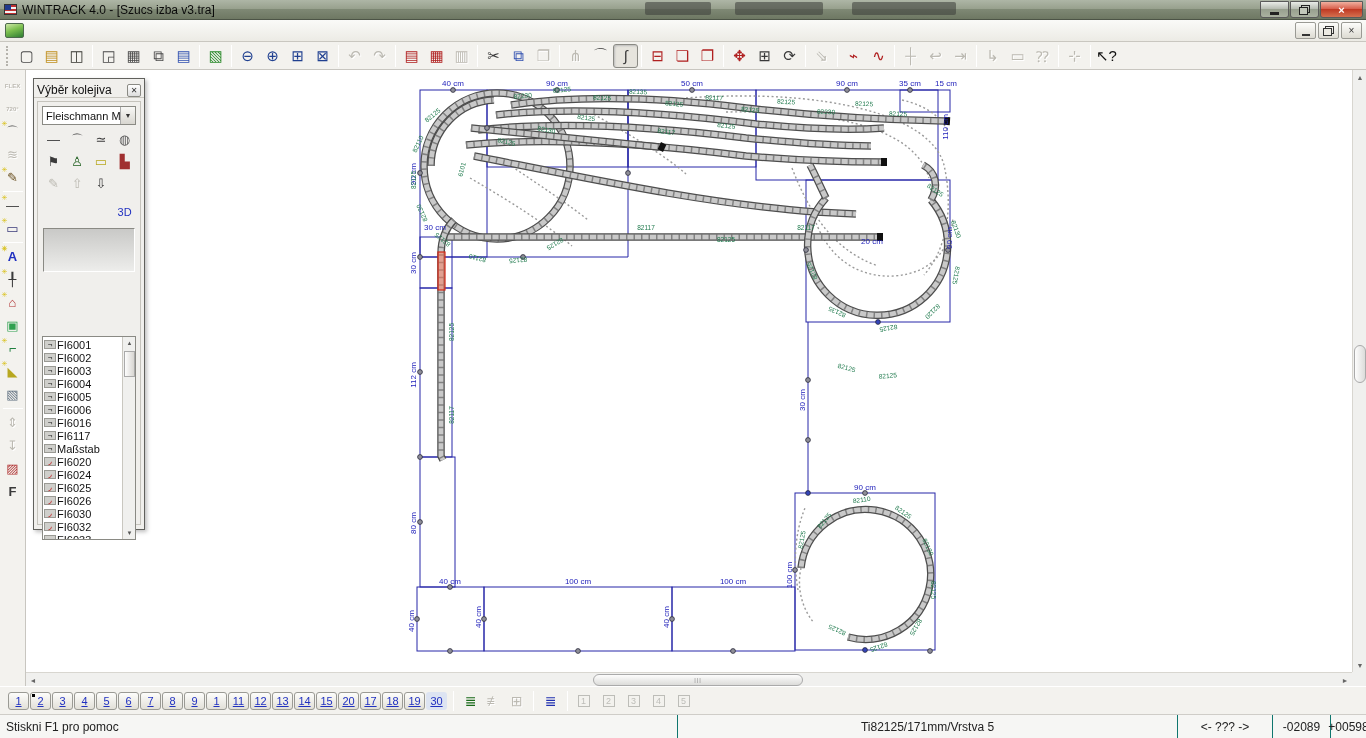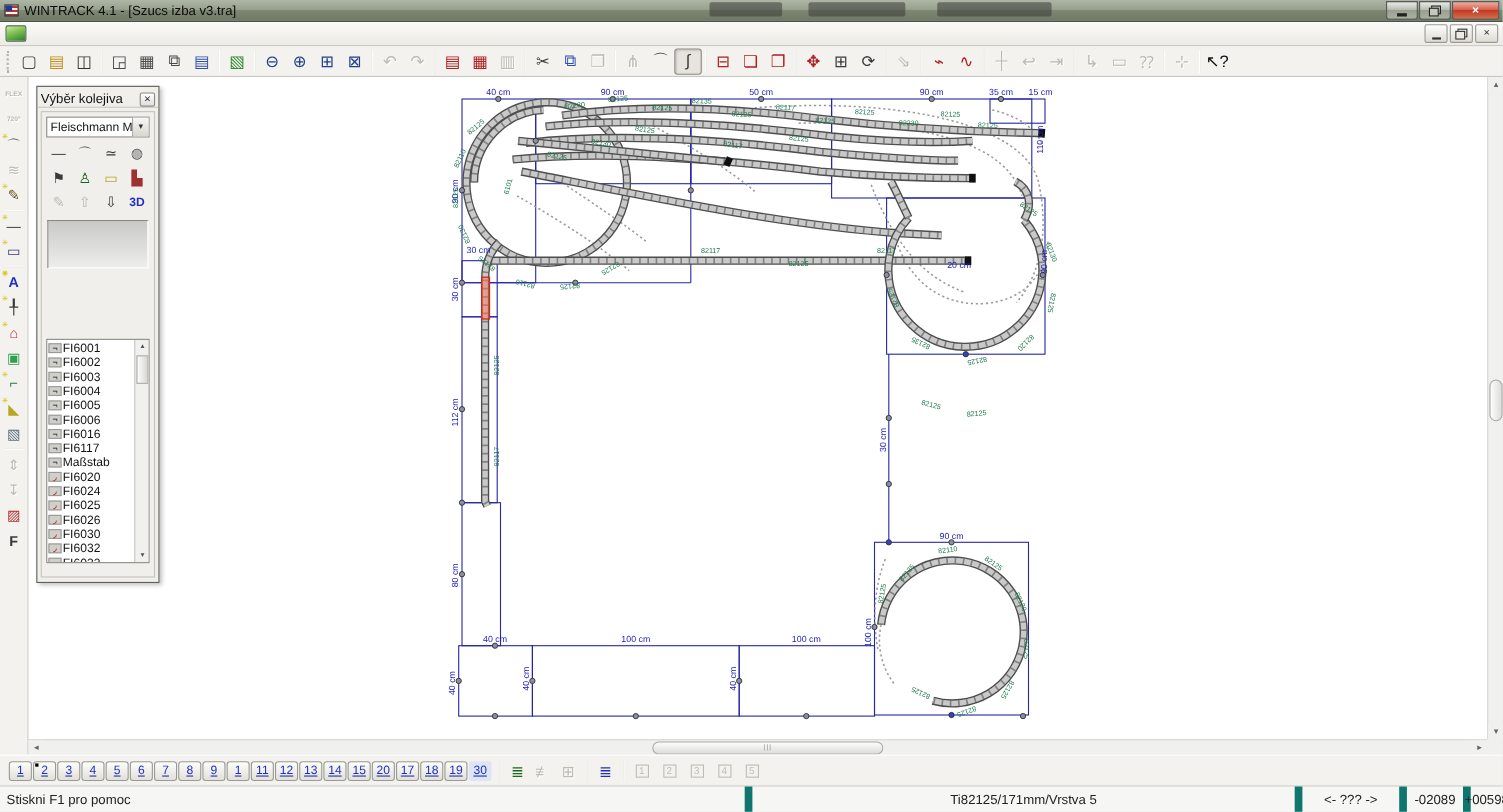--- a/index.html
+++ b/index.html
@@ -88,21 +88,21 @@
   .pal-close{width:14px;height:13px;border:1px solid #8a8a84;border-radius:2px;background:linear-gradient(#fff,#ddd);
     font-size:8px;color:#333;display:flex;align-items:center;justify-content:center;}
   .pal-inner{margin:3px;border:1px solid #c5c3bc;height:424px;padding:3px 2px;}
   .dropdown{height:19px;margin:1px 2px 4px;border:1px solid #8a8a84;background:#fff;display:flex;align-items:center;font-size:11px;}
   .dd-text{flex:1;padding-left:3px;white-space:nowrap;overflow:hidden;color:#111;}
   .dd-arrow{width:15px;height:17px;background:linear-gradient(#f8f8f6,#d8d6d0);border-left:1px solid #aaa;
     display:flex;align-items:center;justify-content:center;font-size:7px;color:#333;}
   .pal-tools{display:grid;grid-template-columns:repeat(4,1fr);gap:1px;padding:0 2px;}
   .pal-tool{height:21px;display:flex;align-items:center;justify-content:center;font-size:13px;color:#3a3a3a;position:relative;}
   .pal-tool.dis{color:#bcbab2;}
-  .pal-tool.bold{font-weight:bold;}
+  .pal-tool.bold{font-weight:normal;margin-top:28px;}
   .pal-tool.txt{font-size:11px;}
   .preview{height:44px;margin:6px 3px;border:1px solid #8a8a84;border-right-color:#fff;border-bottom-color:#fff;
     background:linear-gradient(180deg,#c9c9c7,#ededeb);}
   .pal-gap{height:58px;}
   .tracklist{height:204px;margin:0 2px;border:1px solid #8a8a84;background:#fff;position:relative;overflow:hidden;}
   .list-rows{position:absolute;left:0;top:1px;right:13px;}
   .list-row{height:13px;display:flex;align-items:center;font-size:11px;color:#111;padding-left:1px;white-space:nowrap;}
   .chip{width:12px;height:9px;background:#cfcfcb;border:1px solid #9a9a94;font-size:8px;line-height:7px;text-align:center;
     color:#111;margin-right:1px;flex:0 0 auto;}
   .chip.curve{color:#c03030;font-weight:bold;}
@@ -119,33 +119,33 @@
   .tab .mark{position:absolute;left:1px;top:1px;width:3px;height:3px;background:#000;}
   .tray-sep{width:1px;height:20px;background:#c9c7c0;border-right:1px solid #fff;margin:0 5px;}
   .tray-btn{width:23px;height:20px;display:flex;align-items:center;justify-content:center;font-size:14px;color:#333;}
   .tray-btn.dis{color:#bcbab2;text-shadow:1px 1px 0 #fff;}
   .ghost{width:21px;height:18px;margin-right:4px;display:flex;align-items:center;justify-content:center;}
   .ghost span{width:12px;height:12px;border:1px solid #bdbdb8;color:#bdbdb8;font-size:9px;
     display:flex;align-items:center;justify-content:center;}
   
   .statusbar{position:absolute;left:0;top:714px;width:1366px;height:24px;background:#f6f6f4;
     border-top:1px solid #cfcdc8;display:flex;align-items:stretch;font-size:12px;color:#222;}
-  .sb-panel{display:flex;align-items:center;padding:0 6px;border-left:7px solid #0f766e;}
+  .sb-panel{display:flex;align-items:center;padding:0 6px;border-left:1px solid #0f766e;}
   .sb-help{flex:1;border-left:none;}
   .sb-info{width:500px;justify-content:center;}
   .sb-nav{width:95px;justify-content:center;}
   .sb-x{width:58px;justify-content:center;}
   .sb-y{width:36px;justify-content:center;}
 </style>
 </head>
 <body>
 
 <div class="titlebar">
   <span class="app-icon"></span>
-  <span class="title-text">WINTRACK 4.1 - [Szucs izba v3.tra]</span>
+  <span class="title-text">WINTRACK 4.0 - [Szucs izba v3.tra]</span>
   <span class="artifact" style="left:645px;width:66px"></span>
   <span class="artifact" style="left:735px;width:88px"></span>
   <span class="artifact" style="left:852px;width:104px"></span>
   <span class="caption-btns">
     <span class="cap-btn">
         <span class="minbar"></span>
       </span>
     <span class="cap-btn">
         <span class="rg"></span>
       </span>

